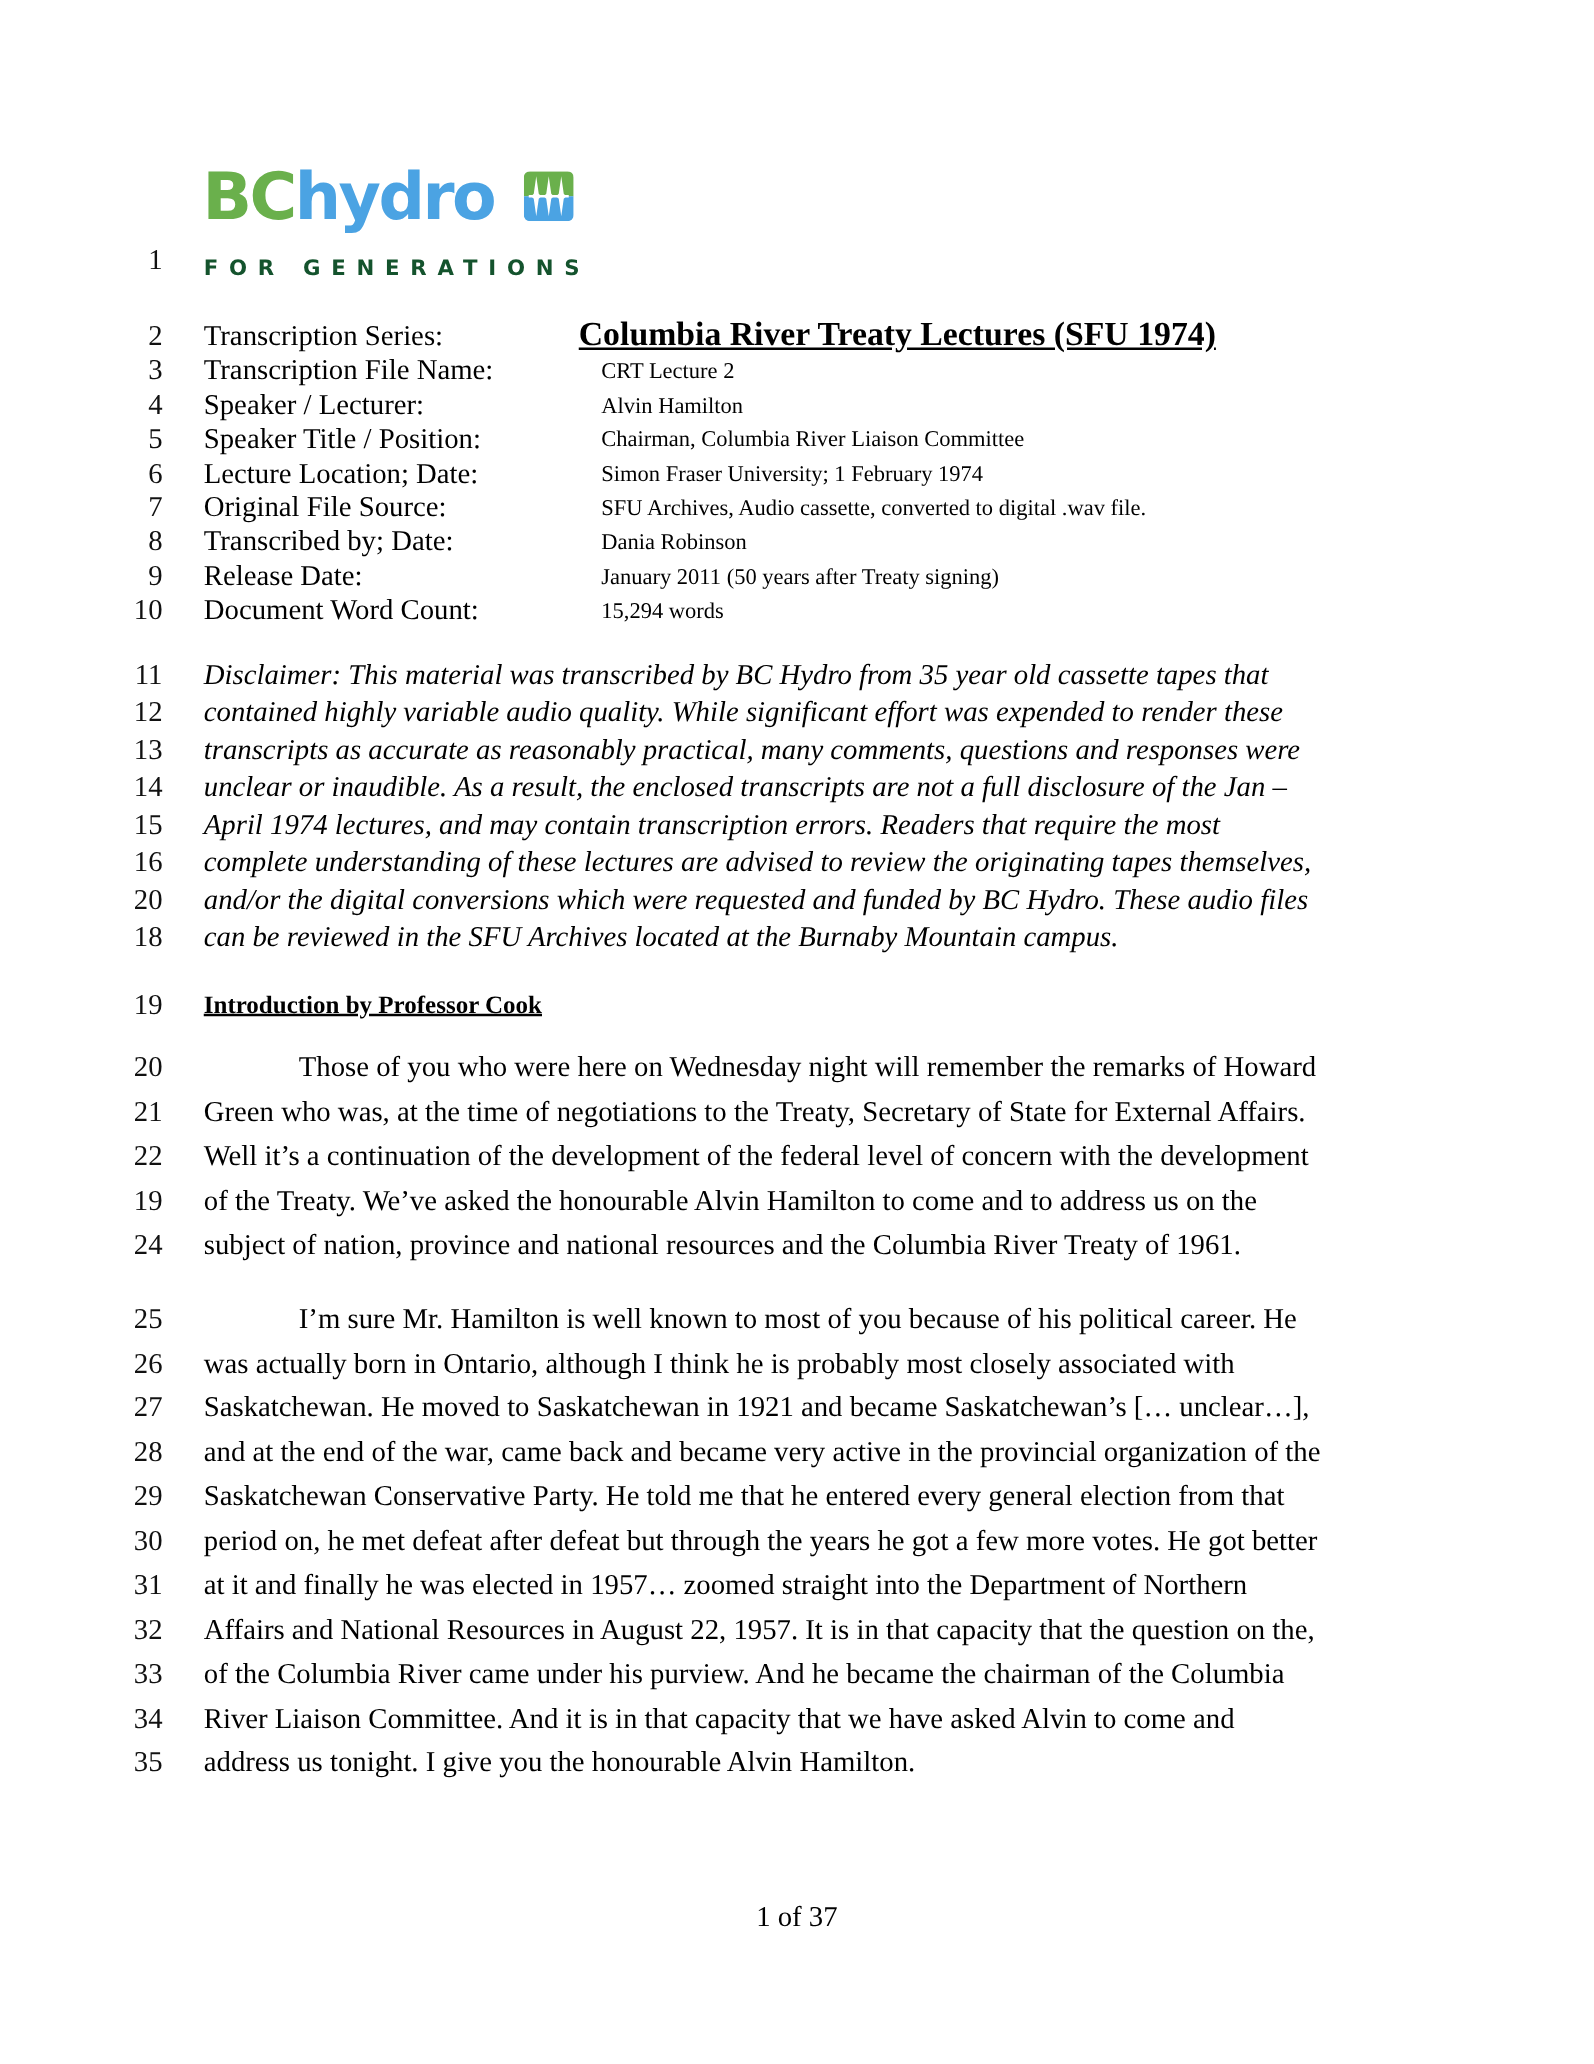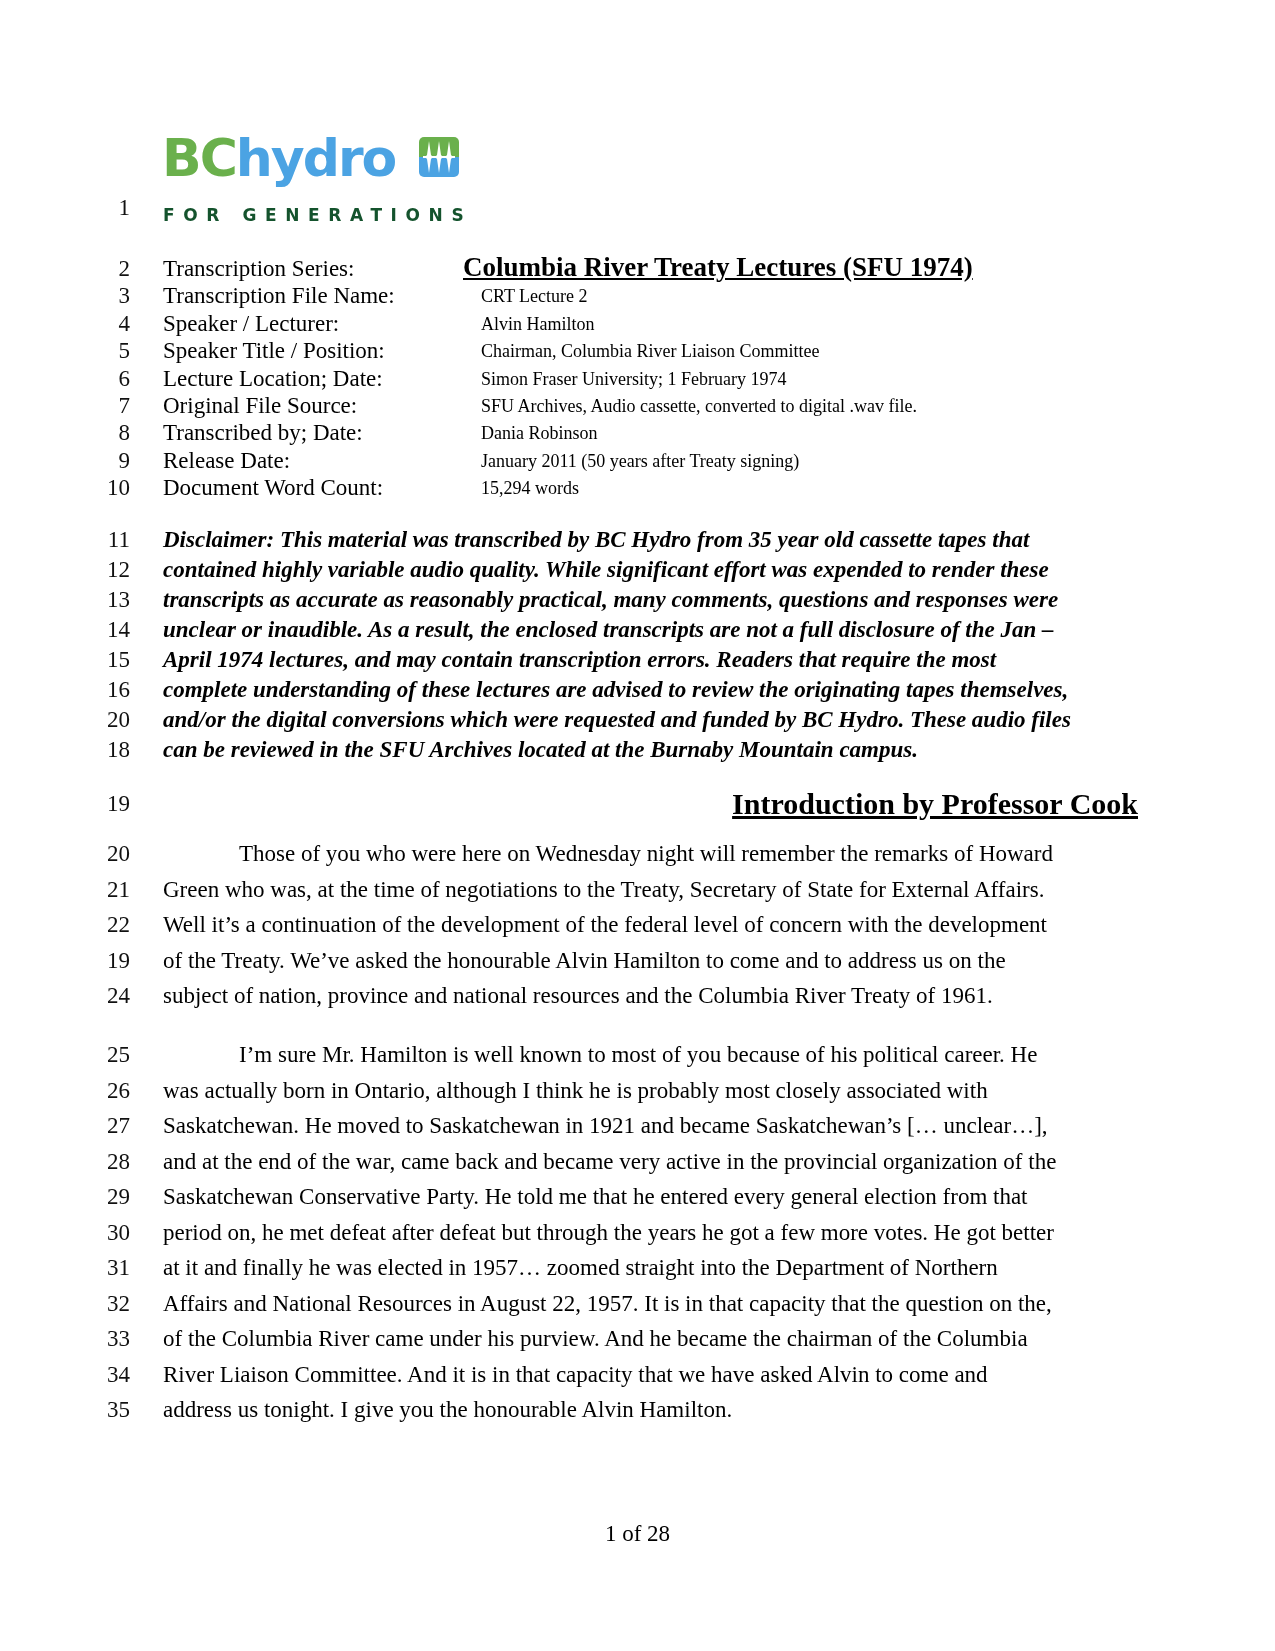--- a/index.html
+++ b/index.html
@@ -13,24 +13,24 @@
     font-size: 23px; line-height: 28px; color: #111;
   }
   .row-text {
     position: absolute; left: 163px; font-size: 23px; line-height: 28px; white-space: nowrap;
   }
   .meta-value { position: absolute; left: 481px; font-size: 18px; line-height: 28px; white-space: nowrap; }
   .series-title {
     position: absolute; left: 463px; font-size: 27px; line-height: 30px; font-weight: bold;
     text-decoration: underline; white-space: nowrap;
   }
-  .disc { font-style: italic; font-weight: bold; }
+  .disc { font-style: italic; }
   .section-heading {
-    position: absolute; left: 163px; width: 975px; text-align: right;
-    font-size: 30px; line-height: 28px; font-weight: bold; text-decoration: underline;
+    position: absolute; left: 163px; width: 975px; text-align: left;
+    font-size: 20px; line-height: 28px; font-weight: bold; text-decoration: underline;
   }
   .para-indent { display: inline-block; width: 76px; }
   
   .logo {
     position: absolute; left: 162px; top: 128px; height: 60px;
     font-family: "DejaVu Sans", sans-serif; font-weight: bold; font-size: 52px; line-height: 60px;
     letter-spacing: -2px; white-space: nowrap;
   }
   .logo .bc { color: #6ab04c; }
   .logo .hydro { color: #4ba3e3; }
@@ -158,13 +158,13 @@
   <div class="row-text" style="top:1148px">and at the end of the war, came back and became very active in the provincial organization of the</div>
   <div class="row-text" style="top:1183px">Saskatchewan Conservative Party. He told me that he entered every general election from that</div>
   <div class="row-text" style="top:1219px">period on, he met defeat after defeat but through the years he got a few more votes. He got better</div>
   <div class="row-text" style="top:1254px">at it and finally he was elected in 1957… zoomed straight into the Department of Northern</div>
   <div class="row-text" style="top:1290px">Affairs and National Resources in August 22, 1957. It is in that capacity that the question on the,</div>
   <div class="row-text" style="top:1325px">of the Columbia River came under his purview. And he became the chairman of the Columbia</div>
   <div class="row-text" style="top:1361px">River Liaison Committee. And it is in that capacity that we have asked Alvin to come and</div>
   <div class="row-text" style="top:1396px">address us tonight. I give you the honourable Alvin Hamilton.</div>
 </div>
 
-<div class="footer">1 of 28</div>
+<div class="footer">1 of 37</div>
 
 </body></html>

